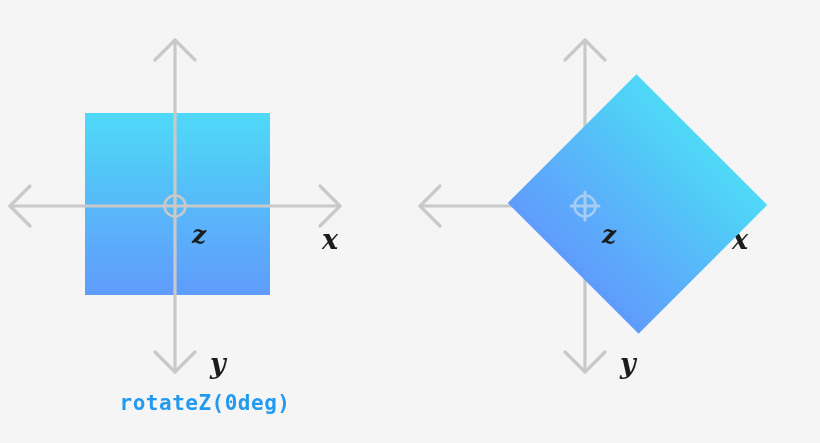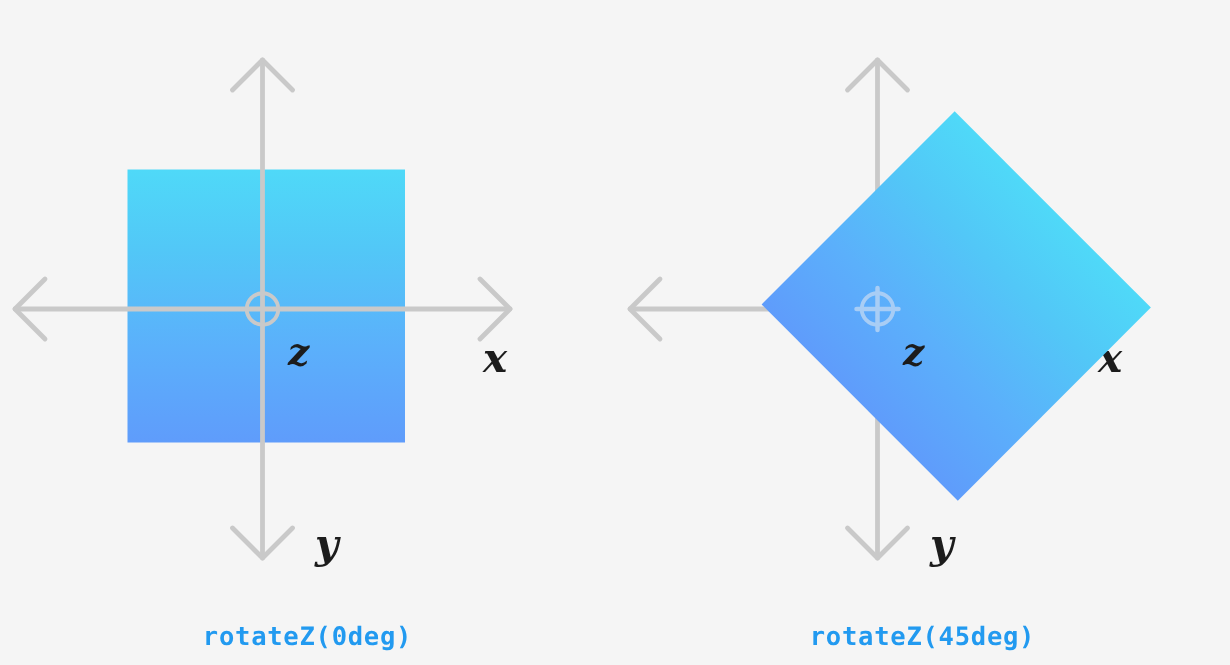--- a/index.html
+++ b/index.html
@@ -72,26 +72,26 @@
     color: #1c1c1c;
     font-size: 27px;
     line-height: 1;
     user-select: none;
   }
   .label-z { font-size: 25px; }
 
   
   .caption {
     position: absolute;
-    top: 415px;
+    top: 391px;
     width: 410px;
     text-align: center;
     font-family: "DejaVu Sans Mono", monospace;
     font-weight: 700;
-    font-size: 17px;
+    font-size: 21px;
     letter-spacing: 0.5px;
     color: #229af0;
     user-select: none;
   }
 </style>
 </head>
 <body>
 
 <div class="stage">
 
@@ -140,21 +140,20 @@
           <polyline points="30,186 10,206 30,226"></polyline>
           <polyline points="155,60 175,40 195,60"></polyline>
           <polyline points="155,352 175,372 195,352"></polyline>
         </g>
       </svg>
     </div>
 
     <div class="axis-label label-x" style="left:322px; top:226px;">x</div>
     <div class="axis-label label-y" style="left:210px; top:350px;">y</div>
 
-    <div class="caption">rotateZ(45deg)</div>
   </div>
 
   <div class="box-wrap" style="left:0; top:0; width:820px;">
     <div class="box box-right"></div>
   </div>
 
   <svg style="position:absolute; left:410px; top:0;" width="410" height="390" viewBox="0 0 410 390">
     <circle cx="175" cy="206" r="10.5" stroke="#a8cdf5" stroke-width="2.6" fill="none"></circle>
     <line x1="175" y1="192" x2="175" y2="220" stroke="#a8cdf5" stroke-width="3" stroke-linecap="round"></line>
     <line x1="161" y1="206" x2="189" y2="206" stroke="#a8cdf5" stroke-width="3" stroke-linecap="round"></line>

